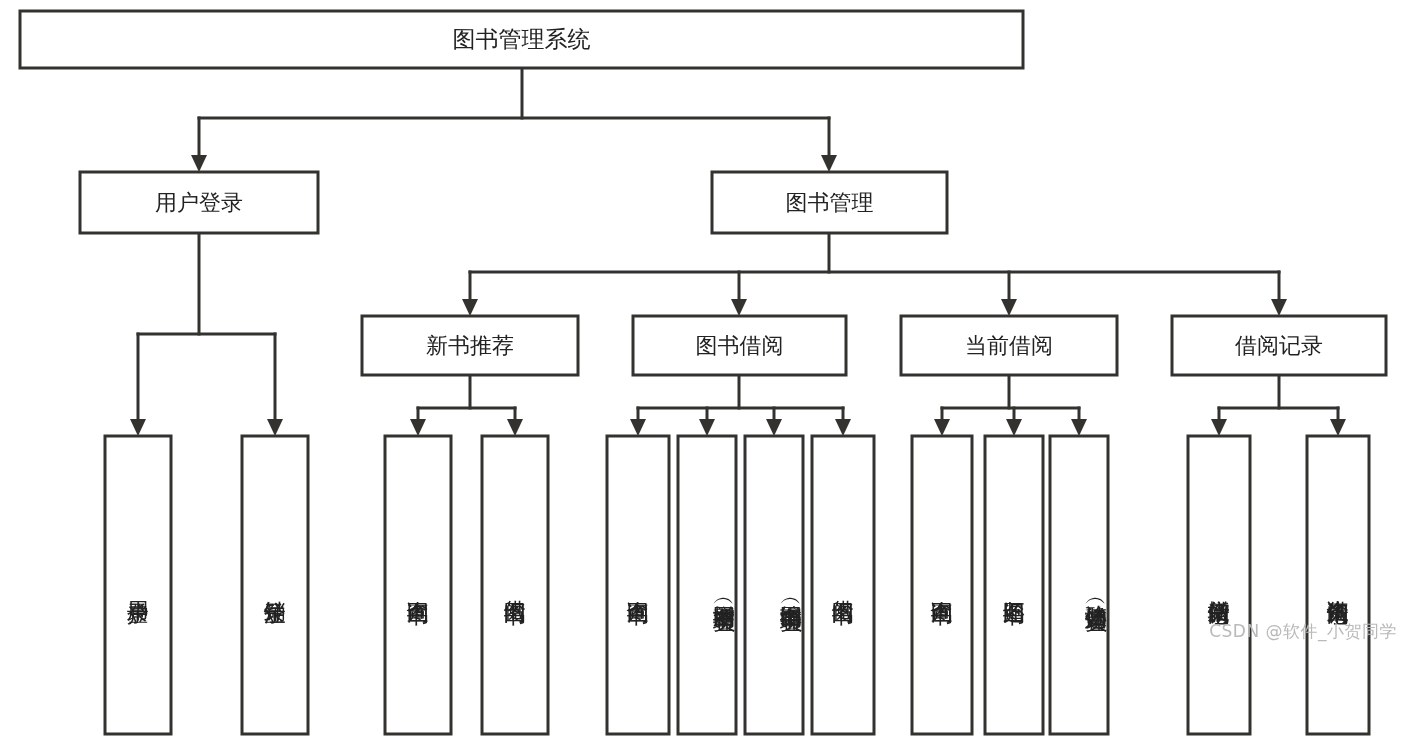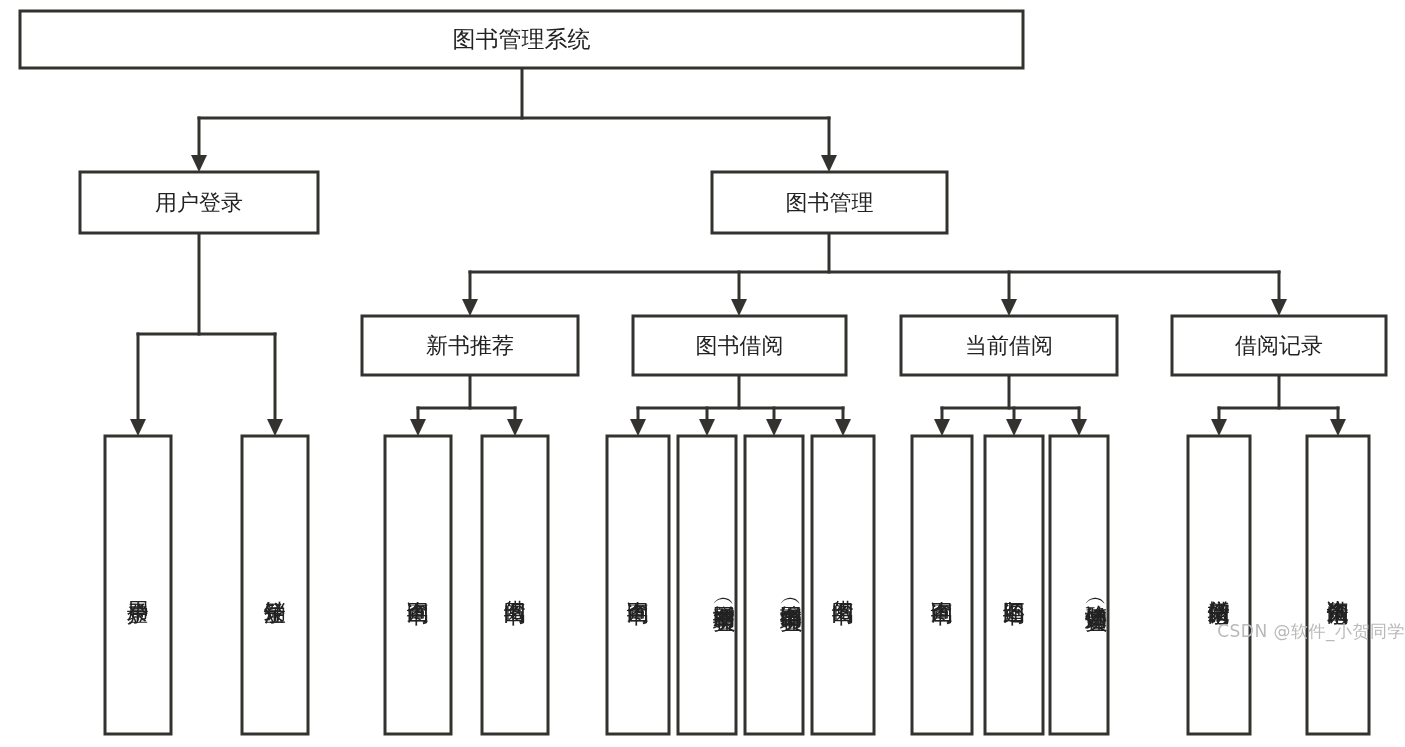--- a/index.html
+++ b/index.html
@@ -69,21 +69,21 @@
     display: flex;
     align-items: flex-start;
     justify-content: center;
     pointer-events: none;
   }
   .vlabel.center-start {
     align-items: center;
   }
   .watermark {
     position: absolute;
-    right: 0;
+    right: 8px;
     bottom: 6px;
     font-family: "DejaVu Sans", "Liberation Sans", sans-serif;
     font-size: 17px;
     color: #b9b9b9;
     white-space: nowrap;
     letter-spacing: 0.5px;
   }
 </style>
 </head>
 <body>

